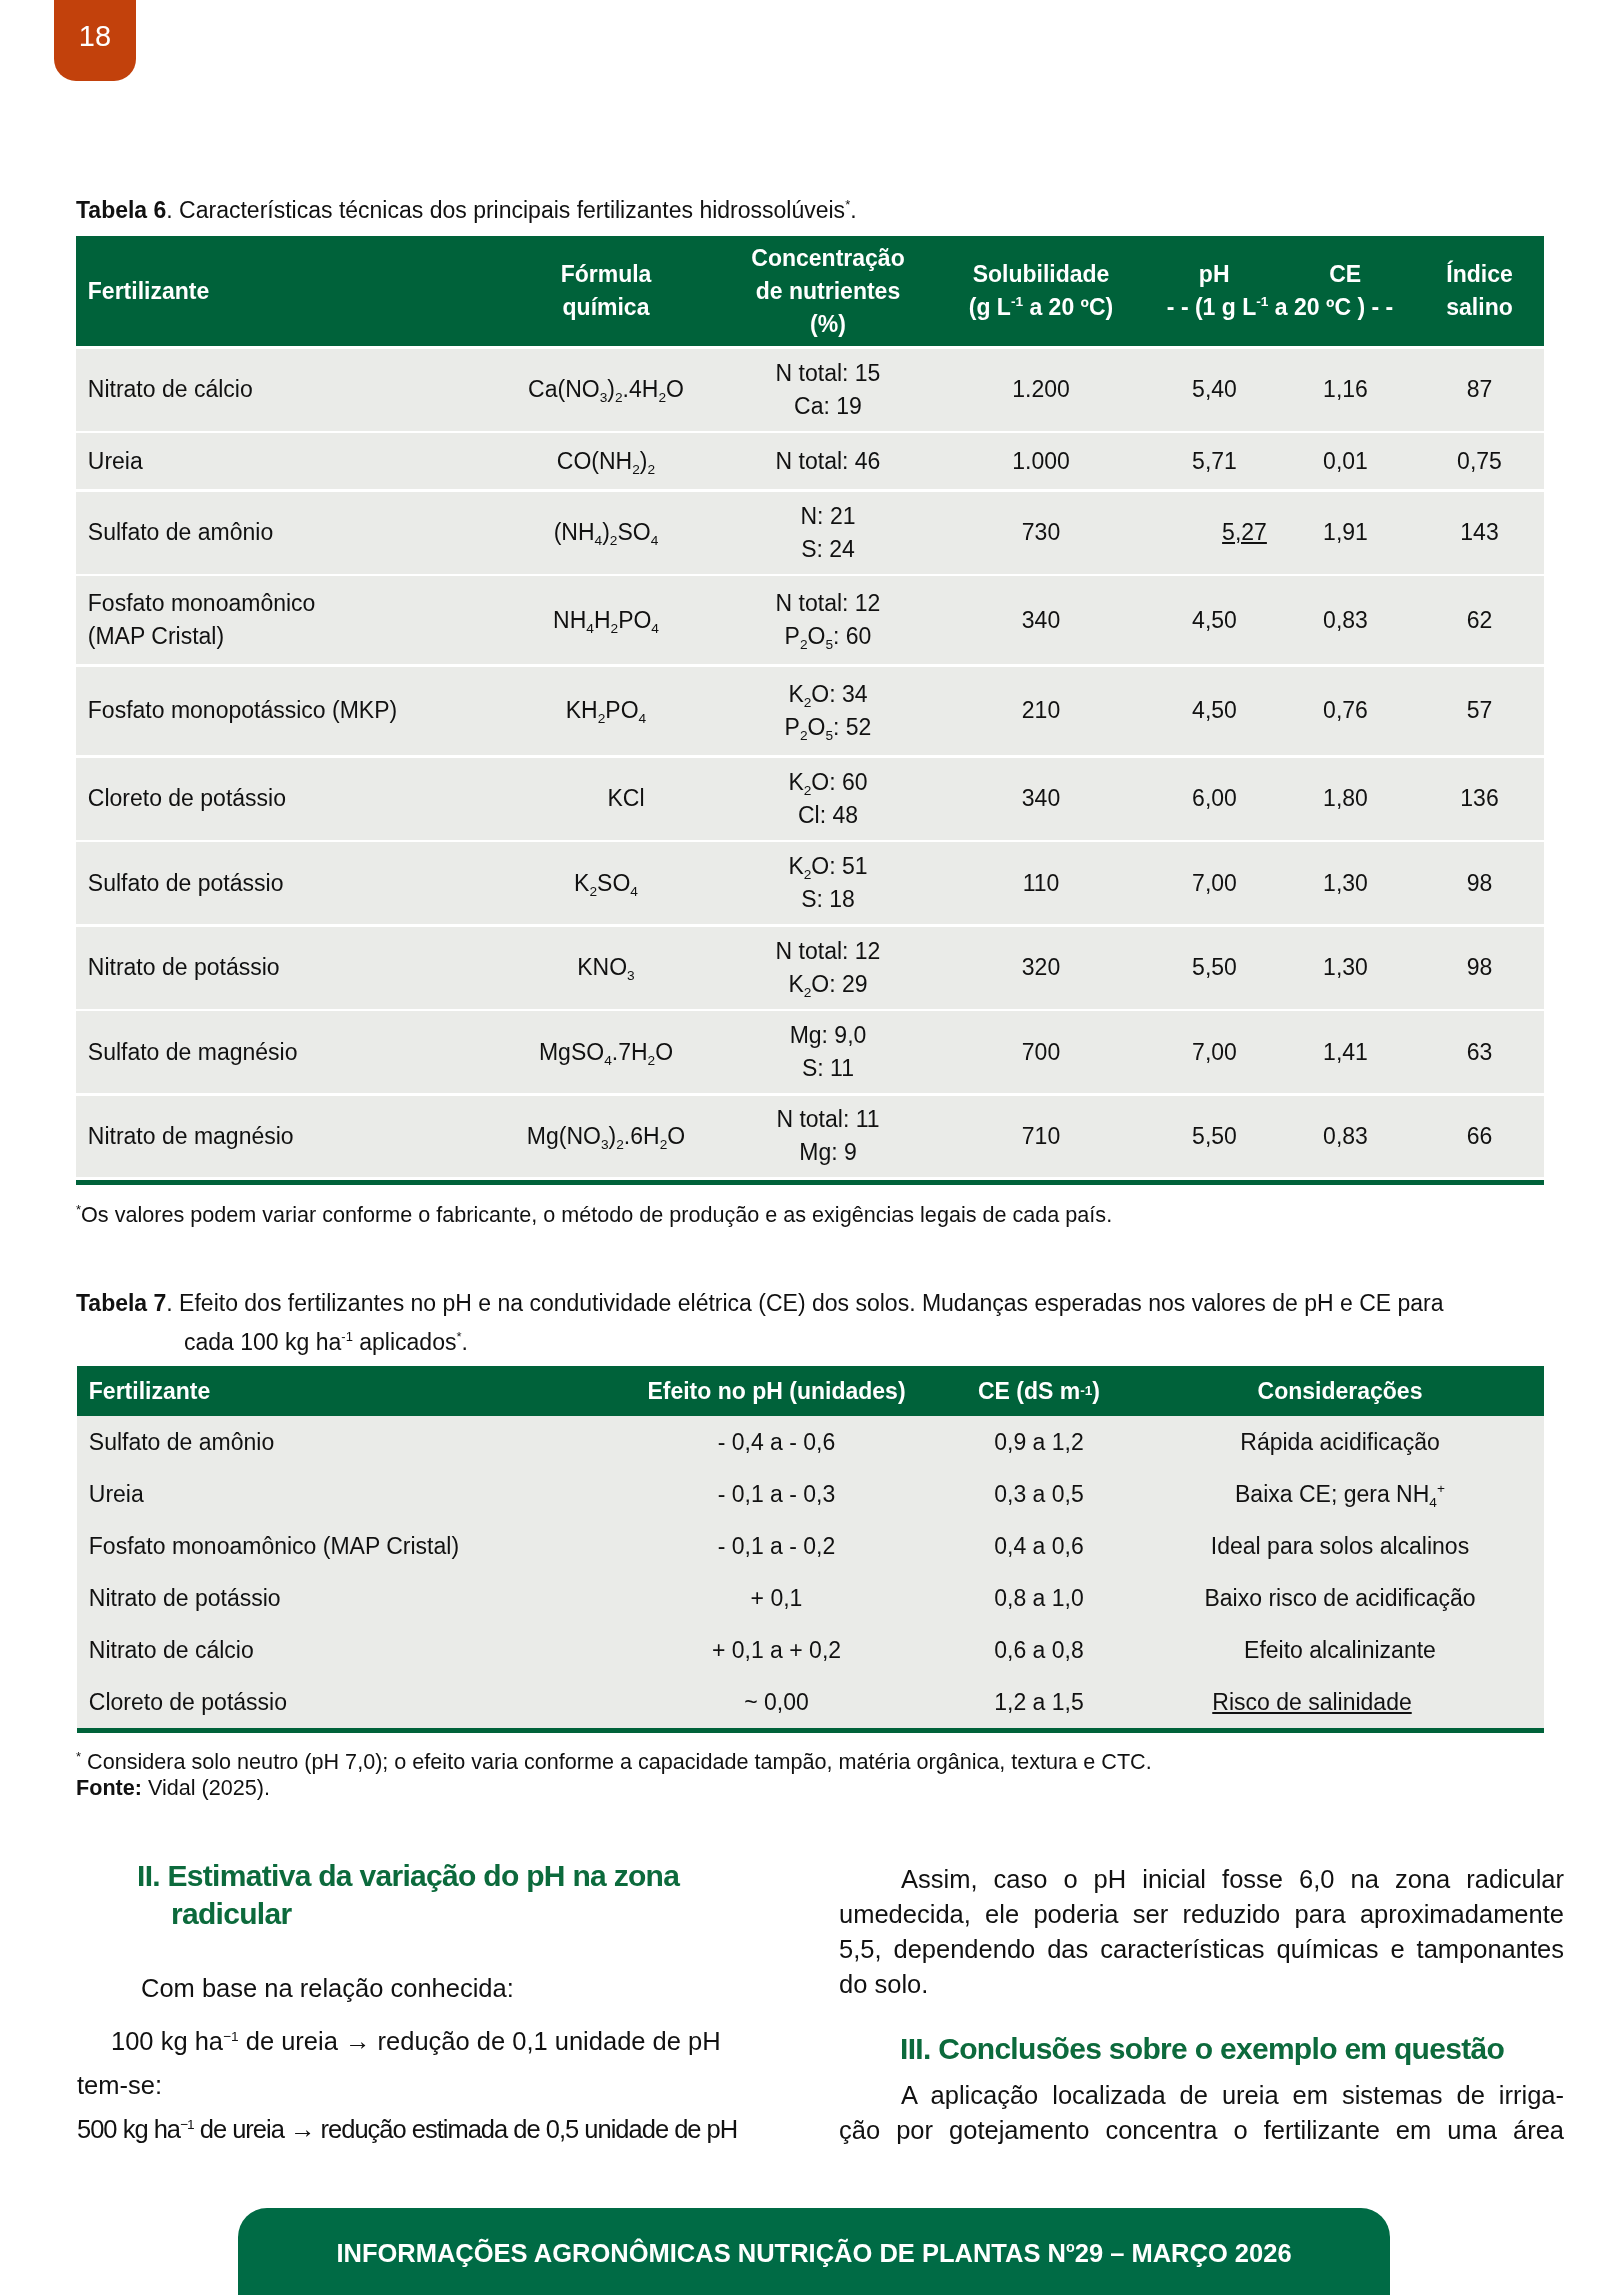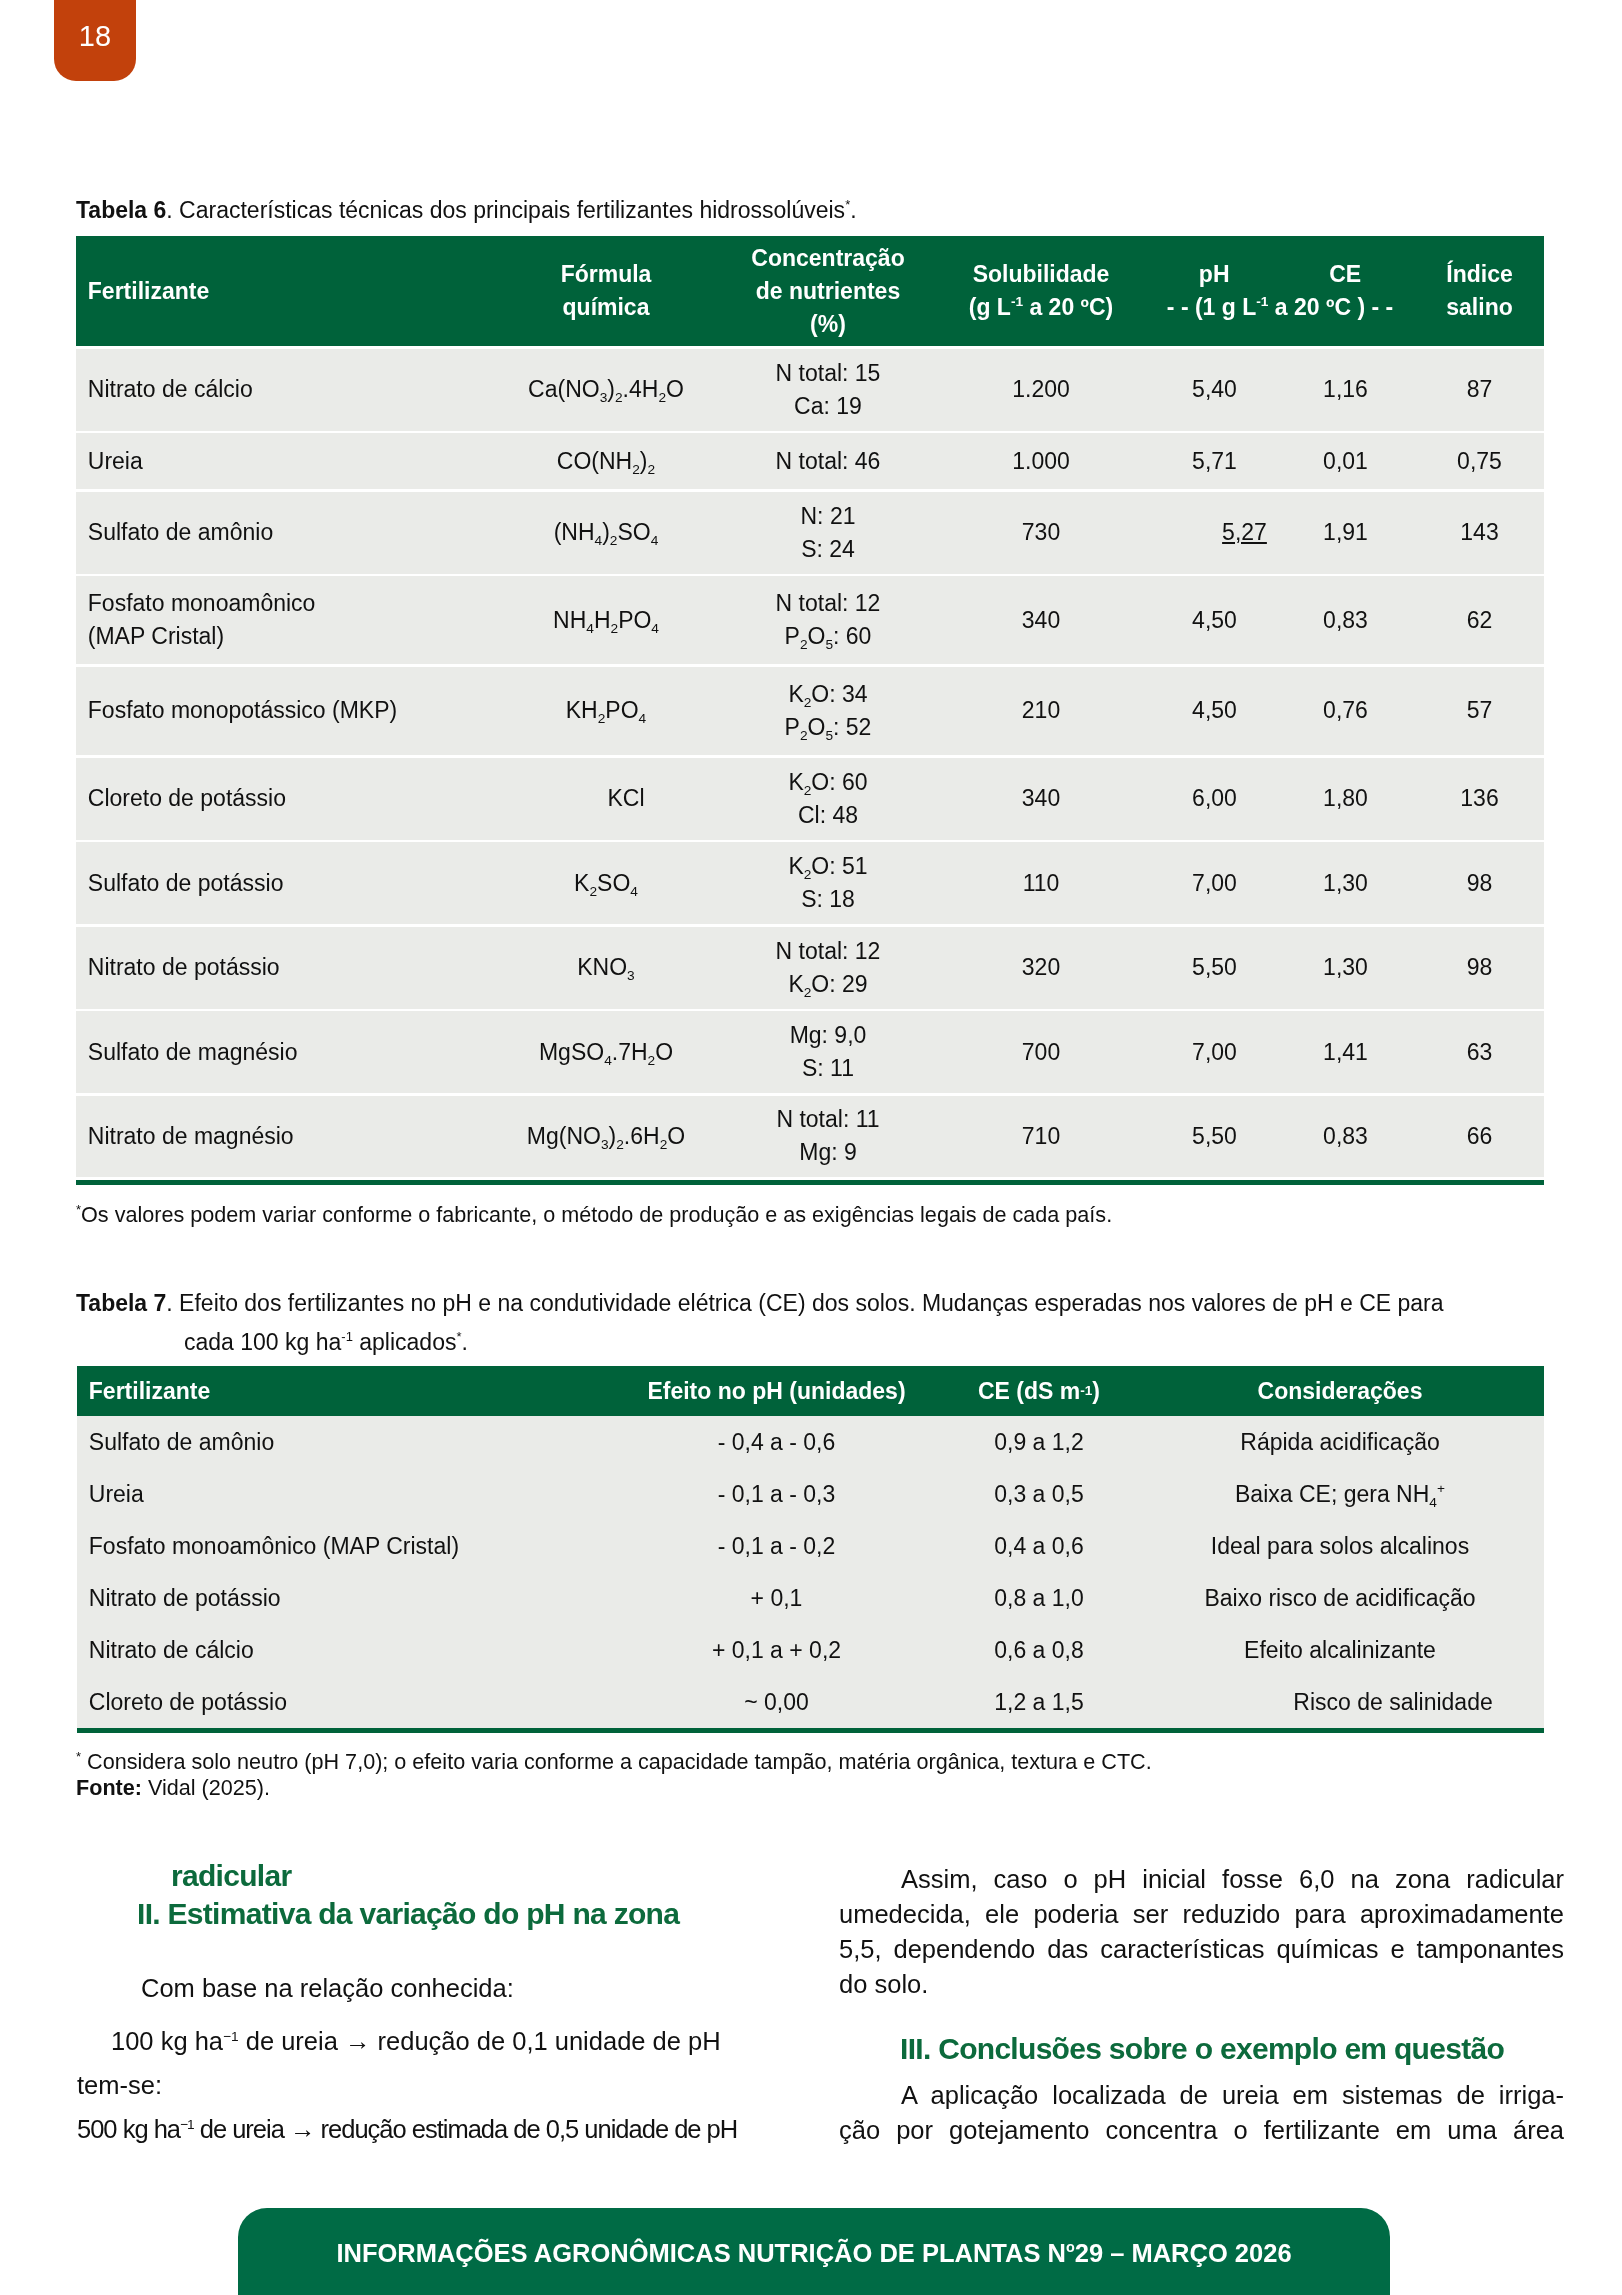--- a/index.html
+++ b/index.html
@@ -301,33 +301,33 @@
         <div class="td" style="left: 523px; width: 353px;">+ 0,1 a + 0,2</div>
         <div class="td" style="left: 851px; width: 222px;">0,6 a 0,8</div>
         <div class="td" style="left: 1080px; width: 366px;">
           <span><span>Efeito alcalinizante</span></span>
         </div>
       </div>
       <div class="row7">
         <div class="td left" style="left: 0px; width: 510px;">Cloreto de potássio</div>
         <div class="td" style="left: 523px; width: 353px;">~ 0,00</div>
         <div class="td" style="left: 851px; width: 222px;">1,2 a 1,5</div>
-        <div class="td" style="left: 1133px; width: 366px;">
+        <div class="td" style="left: 1052px; width: 366px; text-decoration: underline;">
           <span><span>Risco de salinidade</span></span>
         </div>
       </div>
     </div>
 </div>
 <div class="rule" style="left:77px;top:1728px;width:1467px;height:5.2px;"></div>
 <div class="foot" style="top:1742px;"><sup style="font-size:13px">*</sup><span> Considera solo neutro (pH 7,0); o efeito varia conforme a capacidade tampão, matéria orgânica, textura e CTC.</span></div>
 <div class="foot" style="top:1773px;"><b>Fonte:</b><span> Vidal (2025).</span></div>
 
 <div class="col" style="left:137px;top:1857px;width:654px;">
+  <div class="heading">II. Estimativa da variação do pH na zona</div>
   <div class="heading" style="padding-left:34px;">radicular</div>
-  <div class="heading">II. Estimativa da variação do pH na zona</div>
 </div>
 <div class="col" style="left:141px;top:1971px;">Com base na relação conhecida:</div>
 <div class="col" style="left:111px;top:2024px;"><span>100 kg ha</span><sup class="s">−1</sup><span> de ureia → redução de 0,1 unidade de pH</span></div>
 <div class="col" style="left:77px;top:2068px;">tem-se:</div>
 <div class="col" style="left:77px;top:2112px;letter-spacing:-1px;"><span>500 kg ha</span><sup class="s">−1</sup><span> de ureia → redução estimada de 0,5 unidade de pH</span></div>
 
 <div class="col" style="left:839px;top:1862px;width:725px;">
   <div id="rp1">
       <div style="text-align: justify; text-align-last: justify; padding-left: 62px;">Assim, caso o pH inicial fosse 6,0 na zona radicular</div>
       <div style="text-align: justify; text-align-last: justify;">umedecida, ele poderia ser reduzido para aproximadamente</div>

